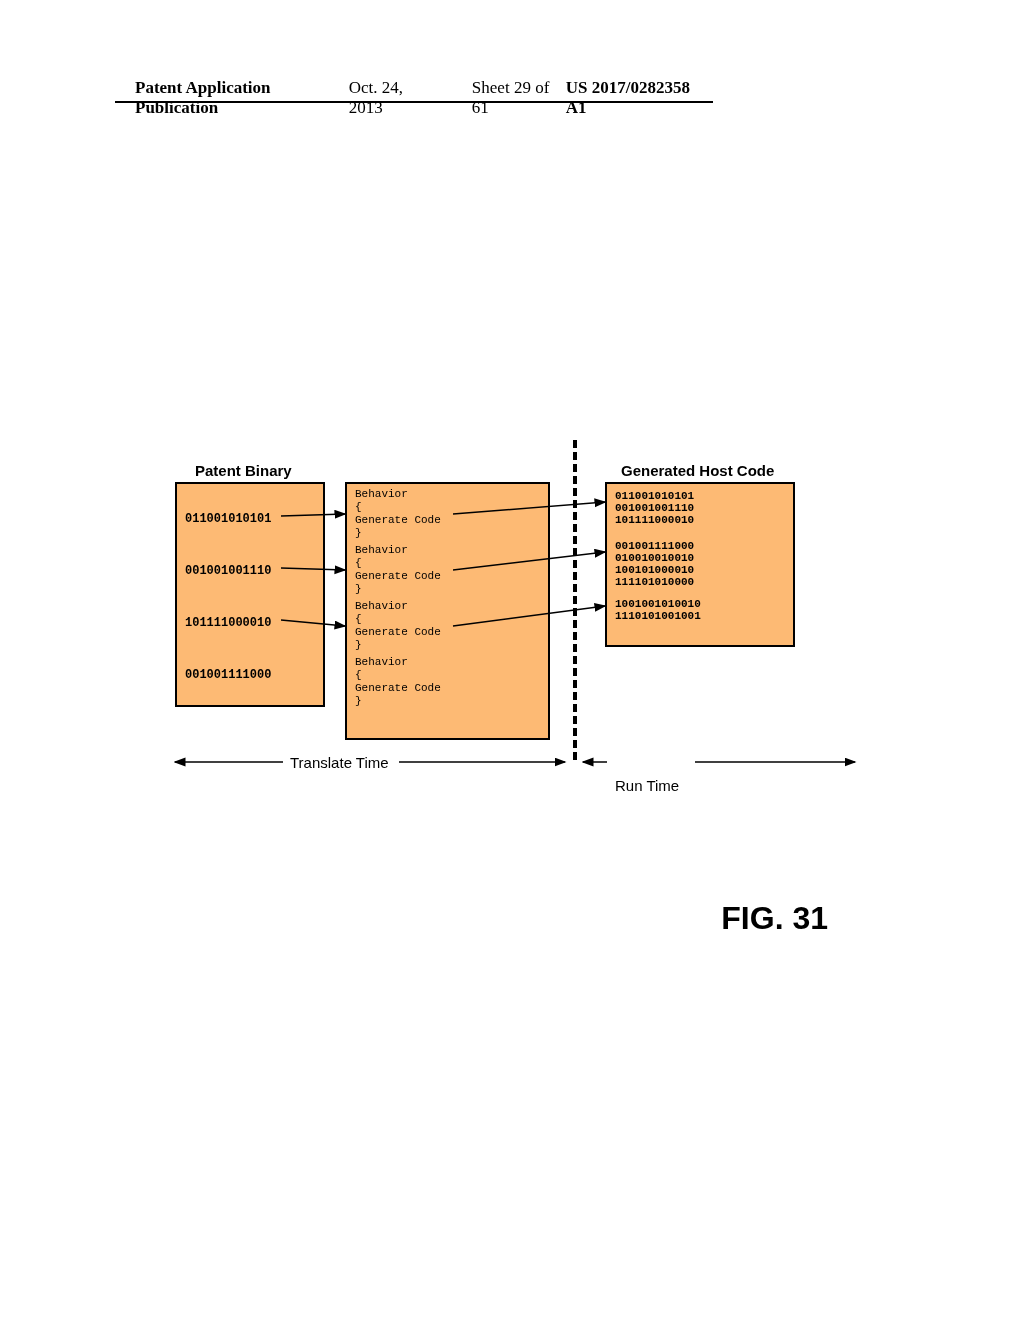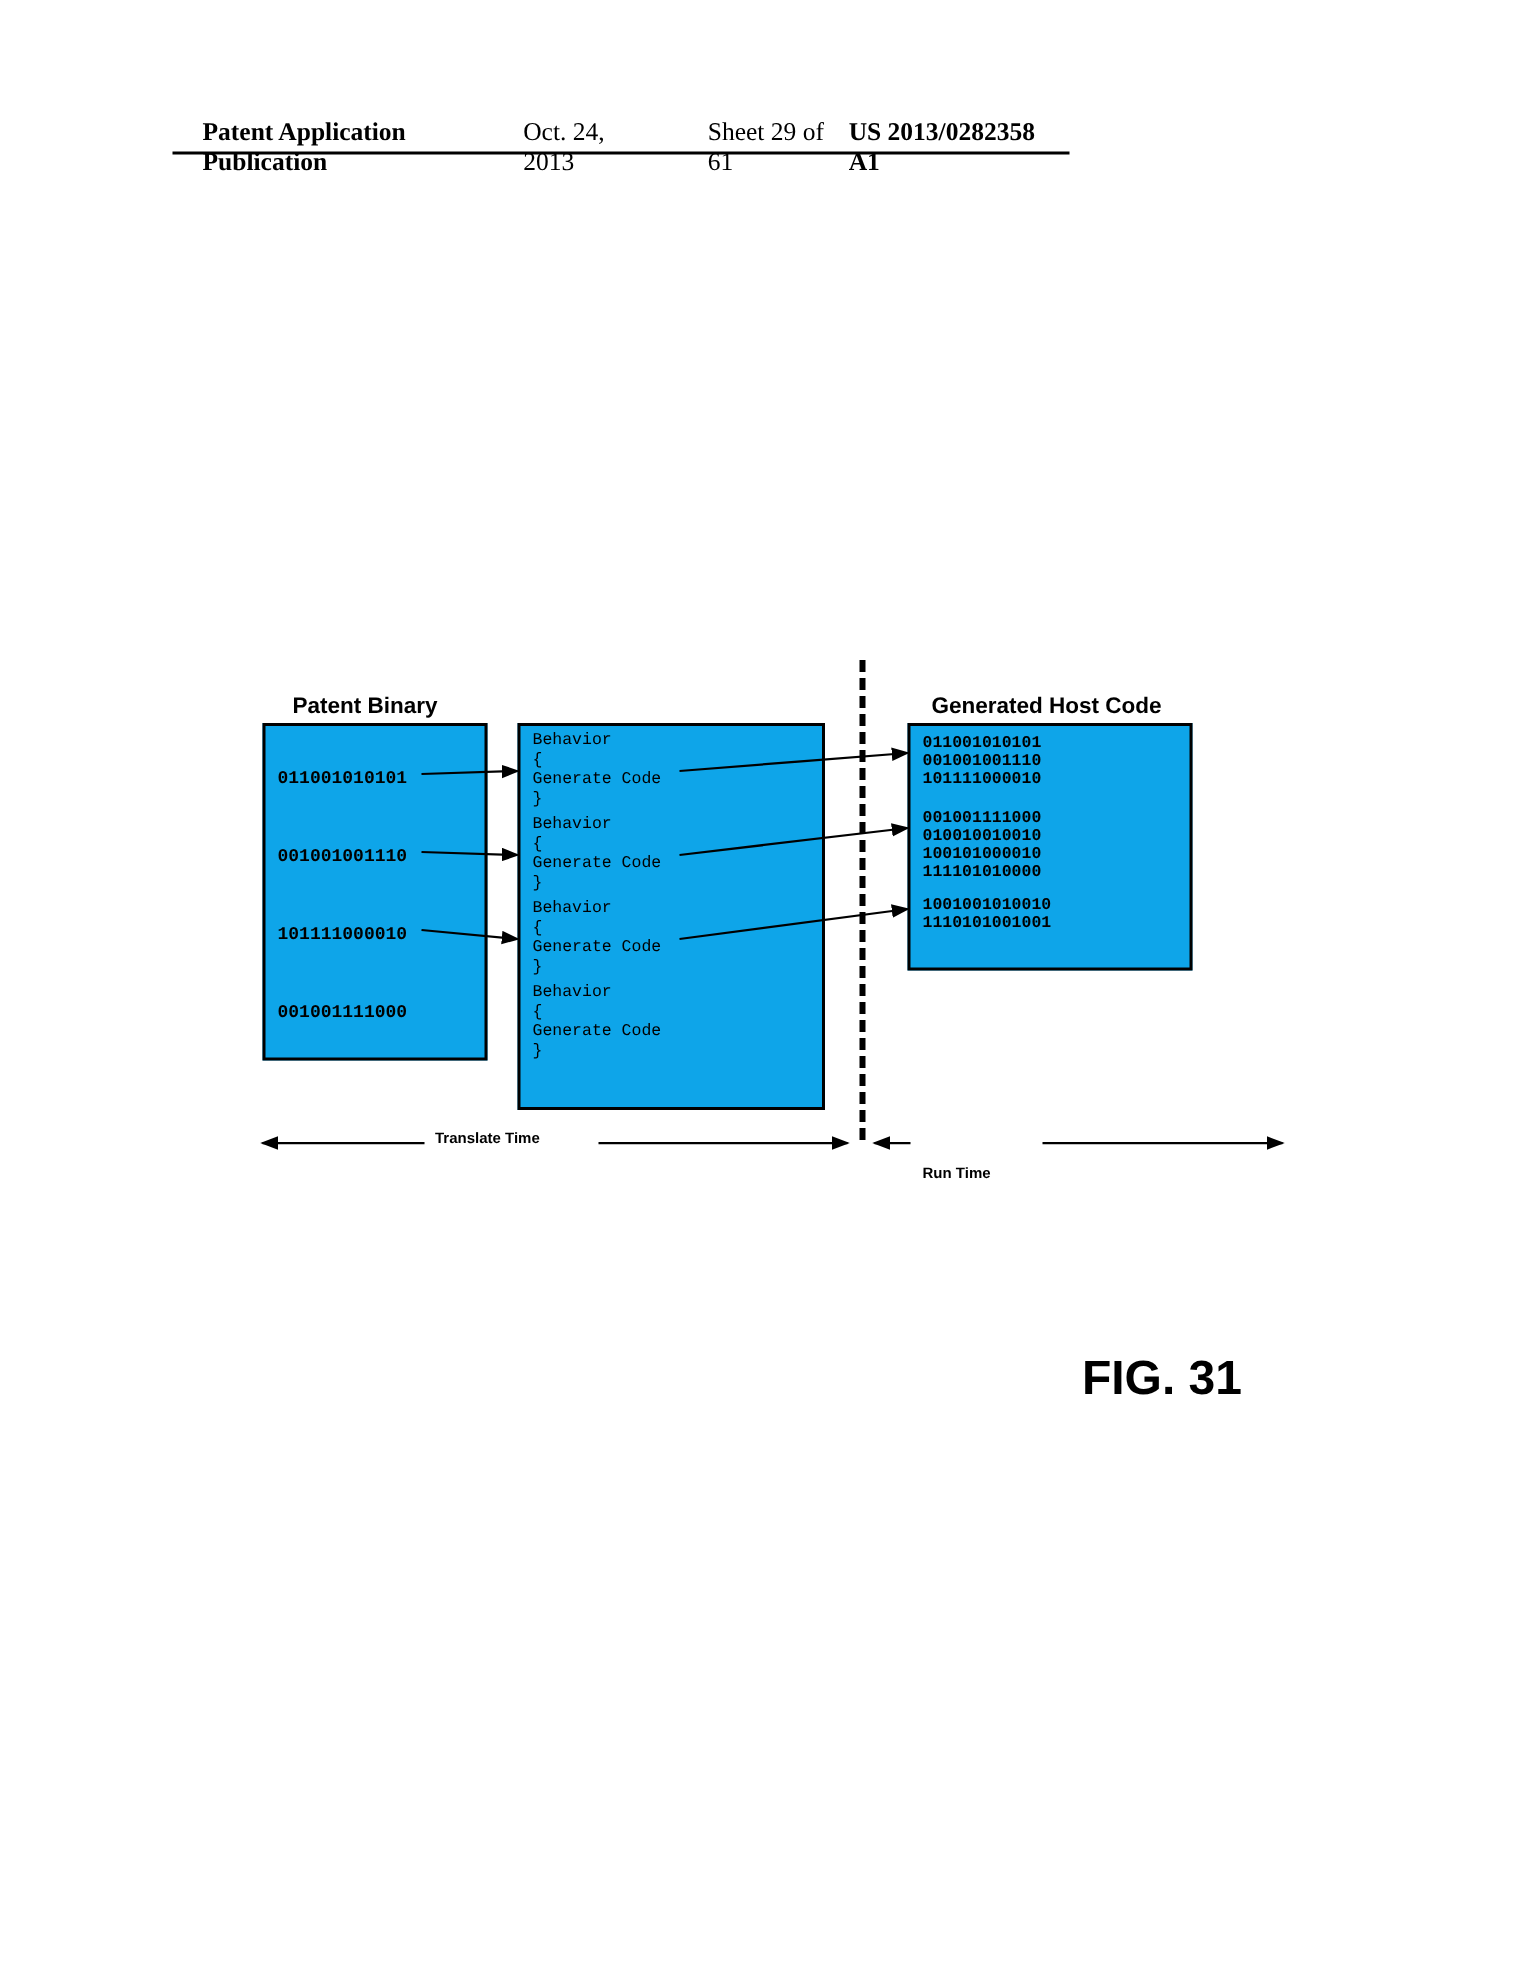--- a/index.html
+++ b/index.html
@@ -13,21 +13,21 @@
   .hrule { position:absolute; top:101px; left:115px; right:115px; border-top:2px solid #000; }
 
   
   .fig { position:absolute; top:454px; left:175px; width:700px; height:400px; }
 
   .col-title { position:absolute; font-weight:bold; font-size:15px; font-family: Arial, Helvetica, sans-serif; }
   .t1 { top:8px; left:20px; }
   .t2 { top:-8px; left:204px; width:180px; text-align:center; line-height:17px; }
   .t3 { top:8px; left:446px; }
 
-  .box { position:absolute; border:2px solid #000; background:#0ea5e9; }
+  .box { position:absolute; border:2px solid #000; background:#fdba74; }
 
   
   .b1 { top:28px; left:0; width:150px; height:225px; }
   .b1 div { position:absolute; left:8px; font-family: "Courier New", monospace; font-size:12px; font-weight:bold; }
   .tb0 { top:28px; } .tb1 { top:80px; } .tb2 { top:132px; } .tb3 { top:184px; }
 
   
   .b2 { top:28px; left:170px; width:205px; height:258px; }
   .behav { position:absolute; left:8px; font-family:"Courier New", monospace; font-size:11px; line-height:13px; }
   .bh0 { top:4px;} .bh1 { top:60px;} .bh2 { top:116px;} .bh3 { top:172px;}
@@ -38,38 +38,38 @@
   .hc0 { top:6px;} .hc1 { top:56px;} .hc2 { top:114px;}
 
   
   .dash { position:absolute; top:-14px; left:398px; height:320px; border-left:4px dashed #000; }
 
   
   svg.arrows { position:absolute; top:0; left:0; width:700px; height:350px; overflow:visible; pointer-events:none; }
 
   
   .timeline { position:absolute; top:300px; left:0; width:700px; height:22px; }
-  .tl-txt { position:absolute; font-weight:bold; font-size:10px; font-family: Arial, sans-serif; }
+  .tl-txt { position:absolute; font-weight:normal; font-size:15px; font-family: Arial, sans-serif; }
   .tl1 { left:115px; top:0; }
   .tl2 { left:440px; top:0;margin-top:23px; }
 
   .figlabel { position:absolute; top:900px; left:0; right:0; text-align:right; font-size:32px; font-weight:bold; font-family: Arial, sans-serif; }
 </style>
 </head>
 <body>
 
 <div class="page">
 
   <div class="hdr">
     <span class="left">Patent Application Publication</span>
     <span class="midwrap">
       <span>Oct. 24, 2013</span>
       <span>Sheet 29 of 61</span>
     </span>
-    <span class="right">US 2013/0282358 A1</span>
+    <span class="right">US 2017/0282358 A1</span>
   </div>
   <div class="hrule"></div>
 
   <div class="fig">
 
     <div class="col-title t1">Patent Binary</div>
     <div class="col-title t3">Generated Host Code</div>
 
     <div class="dash"></div>
 

